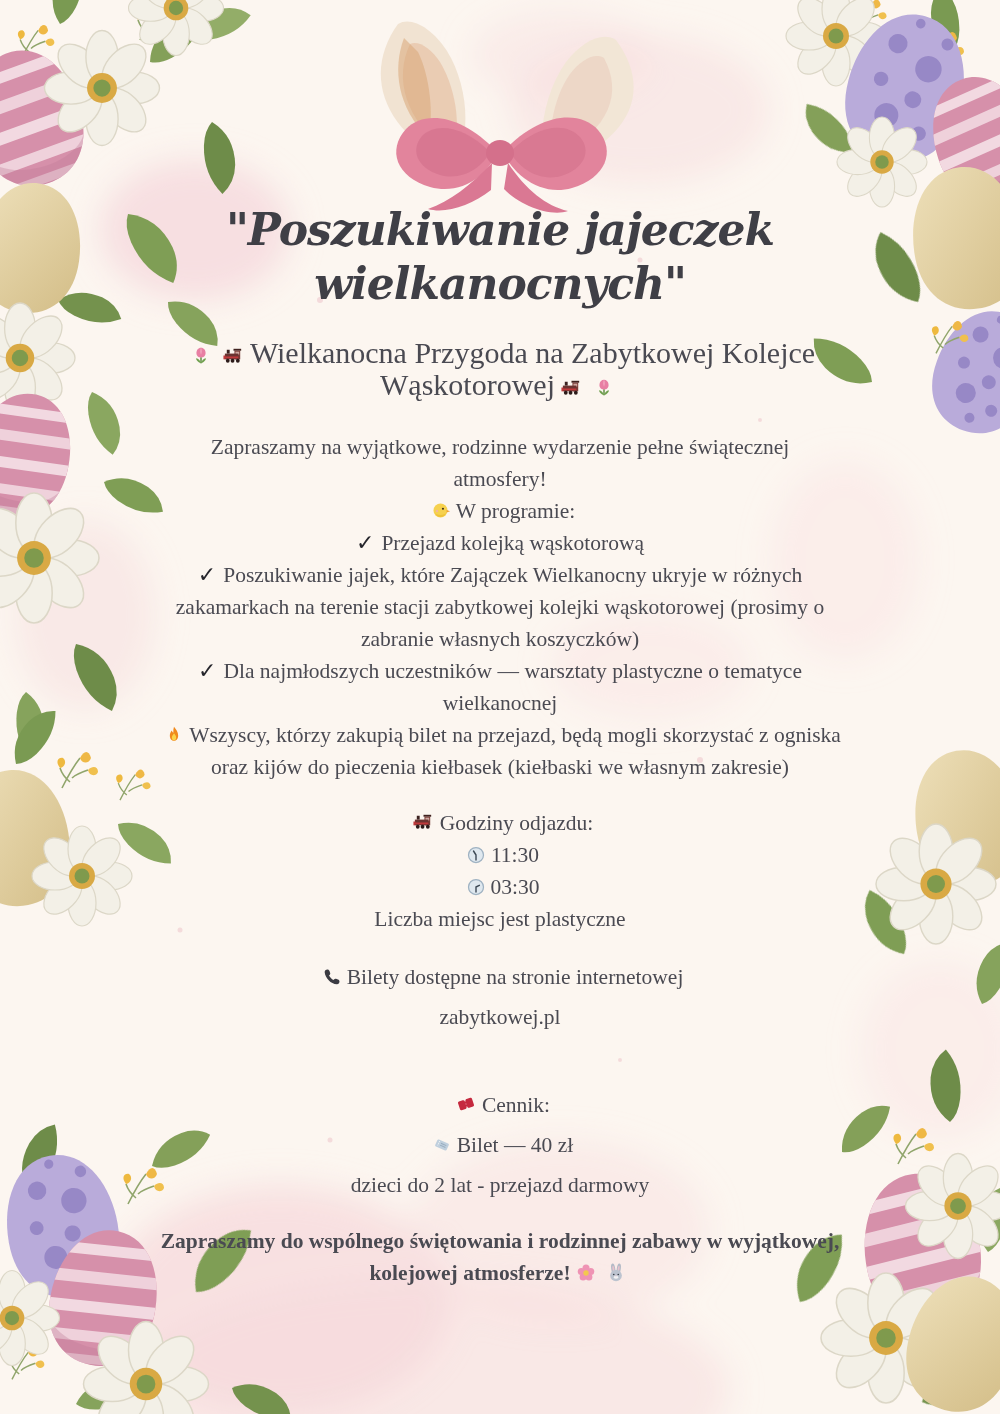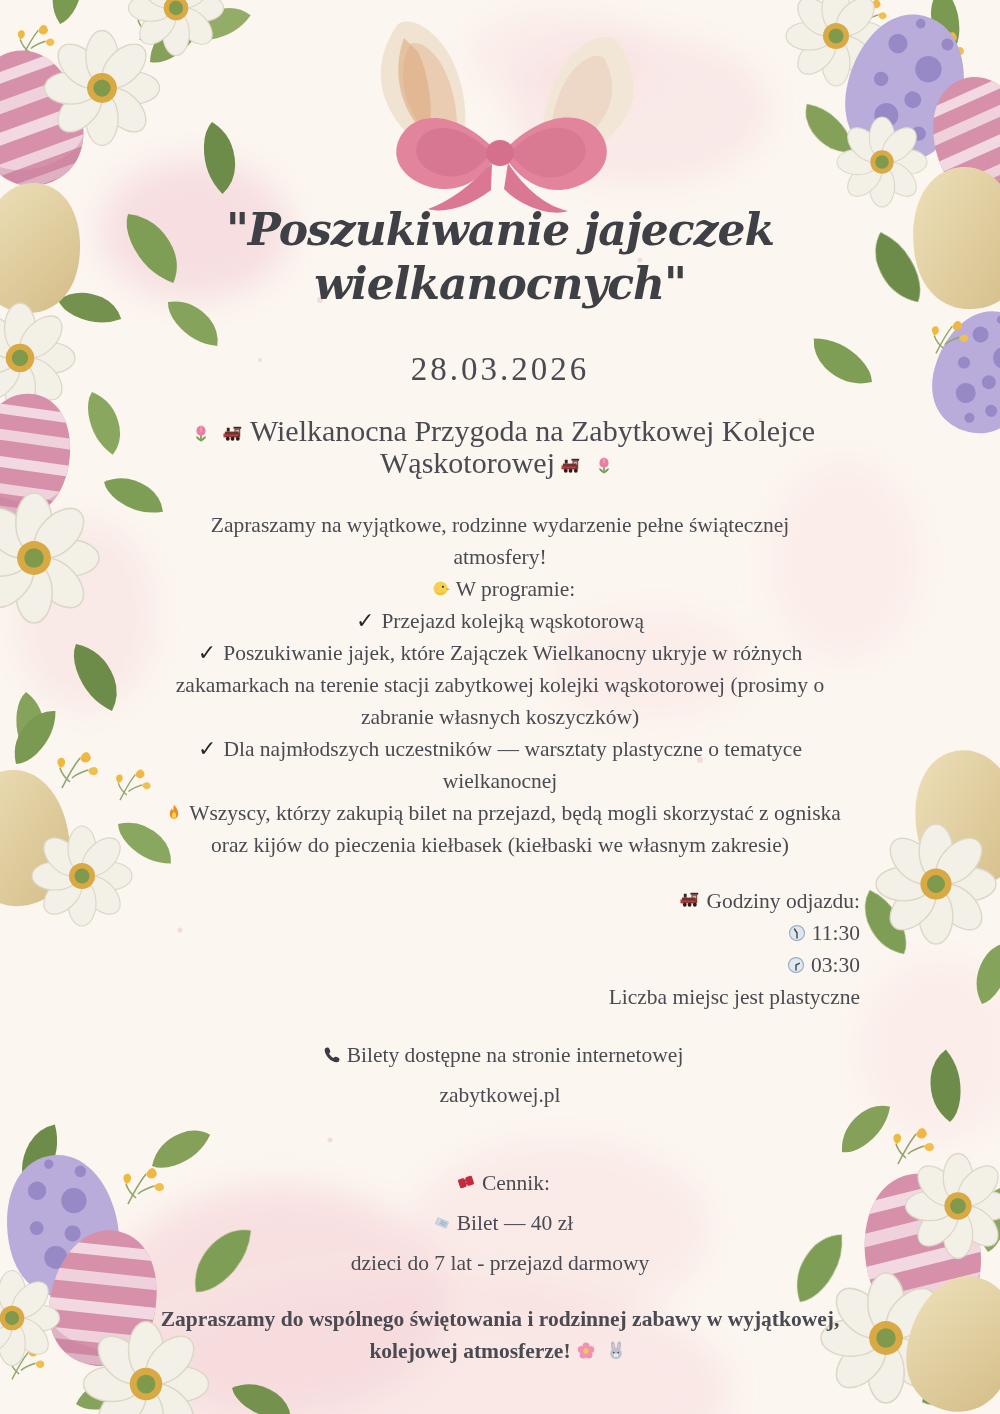--- a/index.html
+++ b/index.html
@@ -8,21 +8,21 @@
   .content{position:absolute;left:140px;top:0;width:720px;text-align:center;
     font-family:"Liberation Serif", serif;color:#4a4a52;font-size:21.5px;line-height:32px;z-index:5;}
   .title{margin:203px 0 0;font-family:"DejaVu Serif", serif;font-style:italic;font-weight:700;
     font-size:44px;line-height:54px;color:#3f3f46;letter-spacing:-1px;}
   .date{margin-top:38px;font-size:33px;line-height:40px;letter-spacing:3px;color:#4a4a52;}
   .headline{margin-top:26px;font-size:30px;}
   .intro{margin:30px auto 0;max-width:660px;}
   .program{}
   .program p{margin:0 auto;max-width:690px;}
   .departures{margin-top:24px;}
-  .departures p{margin:0;text-align:right;}
+  .departures p{margin:0;}
   .tickets{margin-top:26px;}
   .tickets p{margin:8px;}
   .pricing{margin-top:56px;}
   .pricing p{margin:8px;}
   .footer-line{margin:24px auto 9px;max-width:710px;font-weight:bold;}
   .ico{display:inline-block;vertical-align:-4px;margin:0 5px;}
   .ico-sm{display:inline-block;vertical-align:-3px;margin:0 5px;}
   .check{font-family:"DejaVu Sans", sans-serif;font-weight:700;font-size:22px;
     color:#26262c;margin-right:7px;letter-spacing:0;}
 </style>
@@ -221,21 +221,20 @@
       <use href="#flower" transform="translate(958,1206) scale(1.05)"></use>
       <use href="#flower" transform="translate(886,1338) scale(1.3)"></use>
       <use href="#egg-plain" transform="translate(962,1344) rotate(15) scale(1.1)"></use>
     </g>
   </svg>
 
   <div class="content">
 
     <h1 class="title">"Poszukiwanie jajeczek wielkanocnych"</h1>
 
-    <div class="date">28.03.2026</div>
 
     <div class="headline">
       <svg class="ico" width="22" height="22" viewBox="0 0 24 24">
           <path d="M12 3 C9 3 7 5.5 7 8.8 C7 12.2 9.5 13.8 12 13.8 C14.5 13.8 17 12.2 17 8.8 C17 5.5 15 3 12 3 Z" fill="#e87fa3"></path>
           <path d="M12 3 C10.9 5 10.9 8.5 12 10.5 C13.1 8.5 13.1 5 12 3 Z" fill="#f2a8c0"></path>
           <path d="M12 13.5 L12 20" stroke="#5e8d43" stroke-width="1.6"></path>
           <path d="M12 20 C9 19 7 17 6.5 14.5 C9.5 15 11.5 17 12 20 Z" fill="#6fa04e"></path>
           <path d="M12 20 C15 19 17 17 17.5 14.5 C14.5 15 12.5 17 12 20 Z" fill="#6fa04e"></path>
         </svg><svg class="ico" width="23" height="23" viewBox="0 0 24 24">
           <rect x="12" y="5" width="8" height="2" fill="#40221f"></rect>
@@ -328,21 +327,21 @@
             </g>
           </svg><span>Cennik:</span></p>
       <p><svg class="ico-sm" width="20" height="20" viewBox="0 0 24 24">
             <g transform="rotate(24 12 12)">
               <rect x="4.5" y="7.5" width="15" height="9" rx="1.5" fill="#bfcfdd"></rect>
               <line x1="7.5" y1="9" x2="7.5" y2="15" stroke="#ffffff" stroke-width="1" stroke-dasharray="1.4 1.4"></line>
               <rect x="10" y="10" width="7" height="1.2" fill="#98adc0"></rect>
               <rect x="10" y="12.5" width="7" height="1.2" fill="#98adc0"></rect>
             </g>
           </svg><span>Bilet — 40 zł</span></p>
-      <p>dzieci do 7 lat - przejazd darmowy</p>
+      <p>dzieci do 2 lat - przejazd darmowy</p>
     </div>
 
     <p class="footer-line"><span>Zapraszamy do wspólnego świętowania i rodzinnej zabawy w wyjątkowej, kolejowej atmosferze!</span><svg class="ico-sm" width="20" height="20" viewBox="0 0 24 24">
           <g fill="#ef93b4">
             <circle cx="12" cy="6" r="4.2"></circle>
             <circle cx="17.7" cy="10.2" r="4.2"></circle>
             <circle cx="15.5" cy="16.8" r="4.2"></circle>
             <circle cx="8.5" cy="16.8" r="4.2"></circle>
             <circle cx="6.3" cy="10.2" r="4.2"></circle>
           </g>

